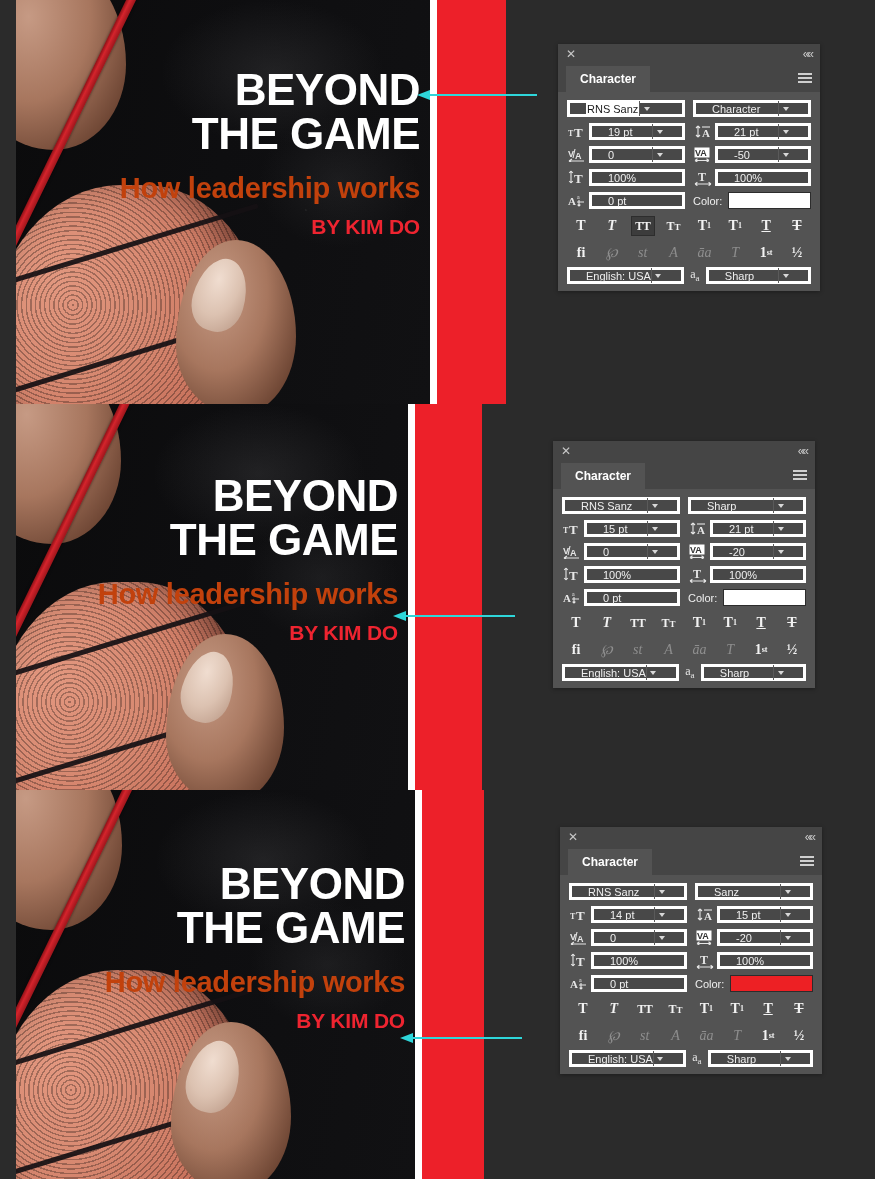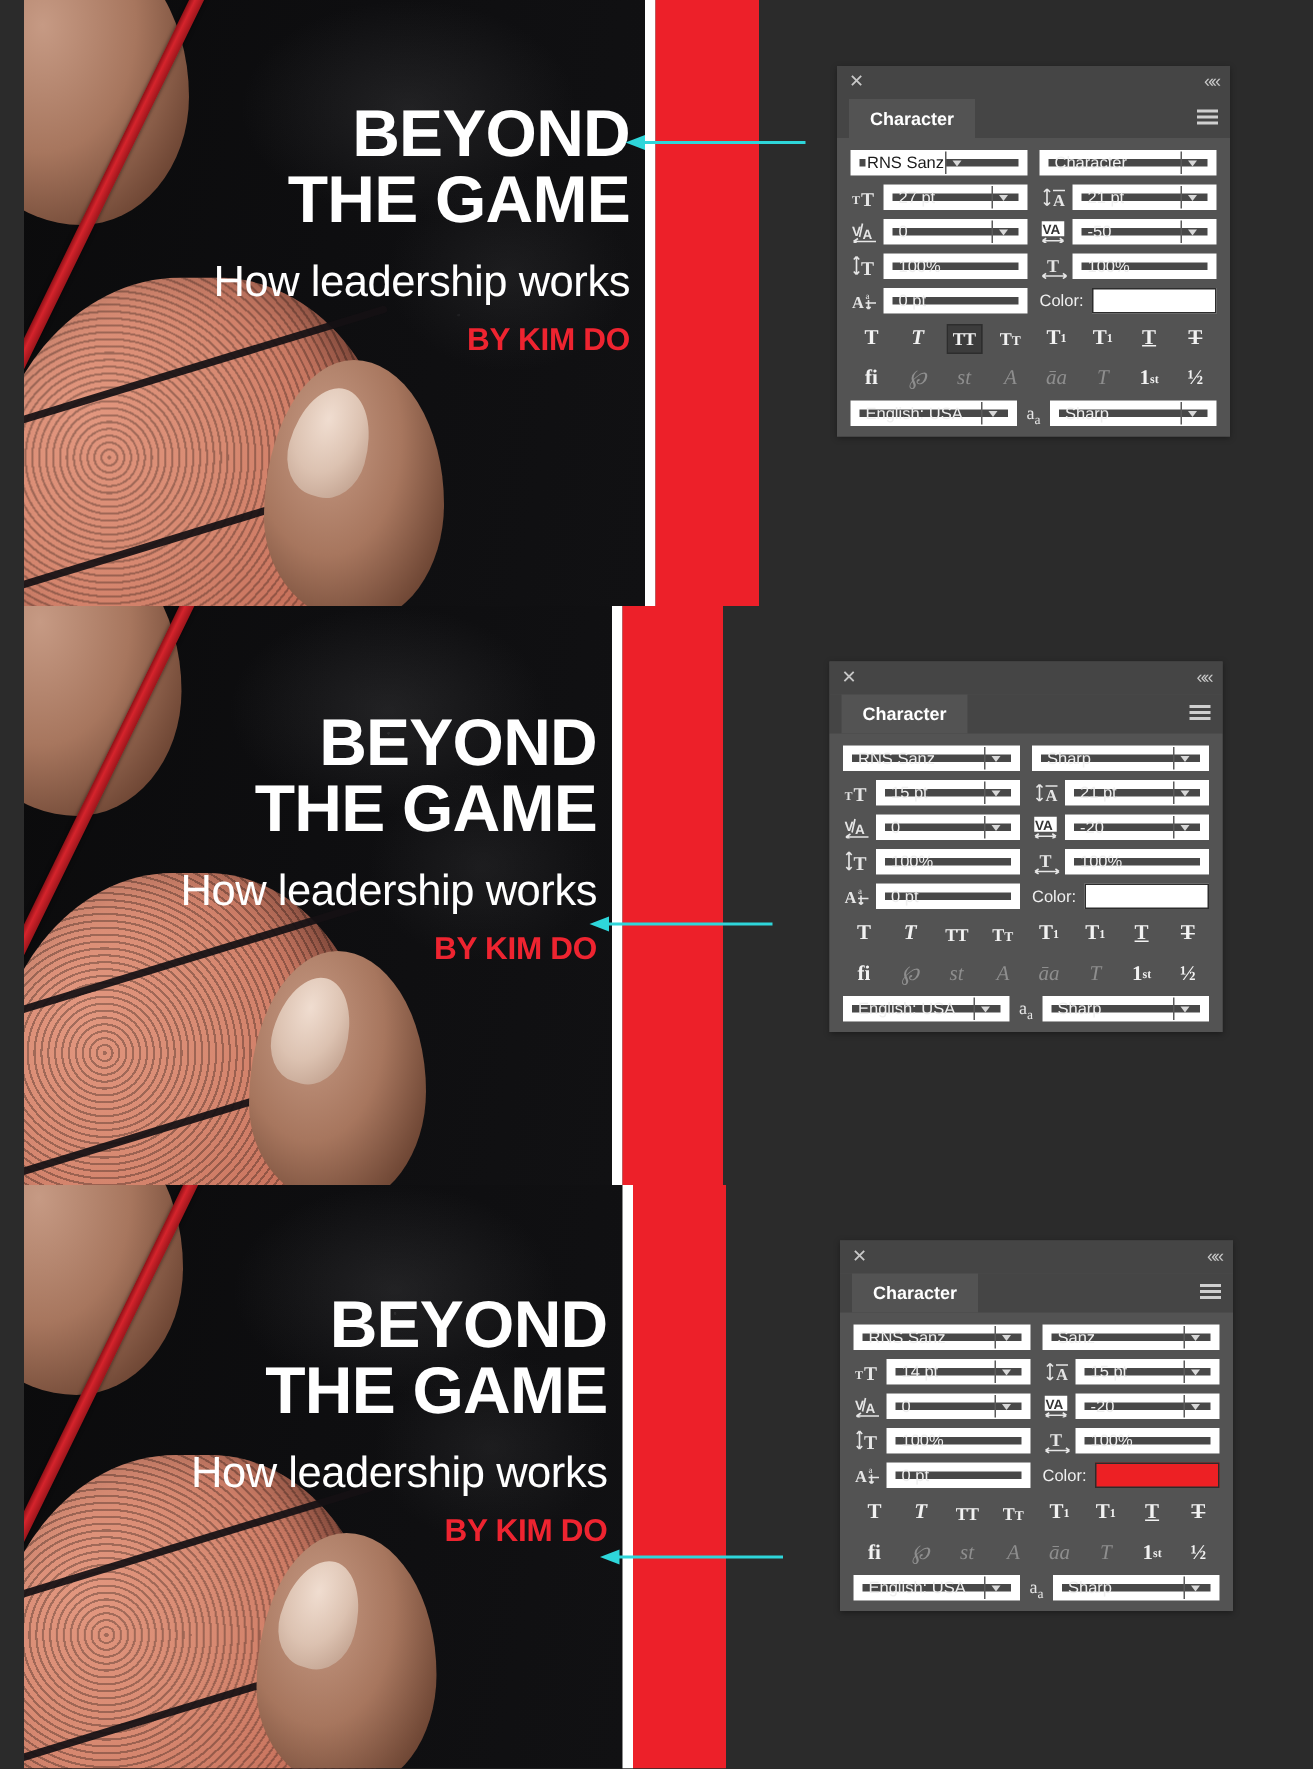--- a/index.html
+++ b/index.html
@@ -81,22 +81,22 @@
   }
   .headline{
     font-weight:700;
     color:#ffffff;
     line-height:1.0;
     letter-spacing:-0.5px;
     text-transform:uppercase;
     white-space:nowrap;
   }
   .subline{
-    font-weight:400;
-    color:#ffffff;
+    font-weight:700;
+    color:#c2410c;
     white-space:nowrap;
     letter-spacing:-0.3px;
   }
   .byline{
     font-weight:700;
     color:#ee2430;
     letter-spacing:-0.2px;
     white-space:nowrap;
   }
 
@@ -138,25 +138,25 @@
   }
   .panel-menu i{display:block;height:2px;background:#cfcfcf;margin-bottom:2px;}
   .panel-body{padding:8px 9px 7px 9px;background:#535353;}
 
   .row{display:flex;align-items:center;margin-bottom:6px;}
   .half{flex:1;display:flex;align-items:center;}
   .gap{width:8px;}
 
   .field{
     background:#484848;
-    border:6px solid #ffffff;
+    border:3px solid #ffffff;
     height:17px;
     display:flex;align-items:center;
     color:#efefef;font-size:11px;
-    padding:0 4px;
+    padding:0 16px;
     box-sizing:border-box;
     position:relative;
     flex:1;
     min-width:0;
   }
   .field .txt{flex:1;overflow:hidden;white-space:nowrap;}
   .field.sel .txt{background:#ffffff;color:#1b1b1b;padding:0 1px;flex:0 0 auto;}
   .caret{
     width:13px;height:15px;flex:0 0 13px;
     display:flex;align-items:center;justify-content:center;
@@ -192,21 +192,21 @@
   .fbtn.dim{color:#8e8e8e;font-weight:normal;}
   .fbtn sup{font-size:8px;vertical-align:super;}
   .fbtn sub{font-size:8px;vertical-align:sub;}
   .fbtn .u{text-decoration:underline;}
   .fbtn .s{text-decoration:line-through;}
   .fbtn .it{font-style:italic;}
   .fbtn .tt{font-size:12px;letter-spacing:-.5px;}
   .fbtn .tsmall{font-size:12px;}
   .fbtn .tsmall small{font-size:9px;}
 
-  .bottomrow{display:flex;align-items:flex-end;margin-top:0;}
+  .bottomrow{display:flex;align-items:flex-start;margin-top:0;}
   .aa-ico{
     width:22px;flex:0 0 22px;text-align:center;color:#e6e6e6;
     font-family:"Liberation Serif", serif;font-size:12px;
   }
   .aa-ico sub{font-size:9px;}
 
   
   .arrow{position:absolute;z-index:20;}
   .arrow .shaft{position:absolute;height:2px;background:#2ed6da;top:4px;}
   .arrow .head{
@@ -333,21 +333,21 @@
       </div>
       <div class="row">
         <div class="half">
           <span class="ico">
             <svg width="20" height="15" viewBox="0 0 20 15">
               <text x="0" y="12" font-family="Liberation Serif,serif" font-size="8" font-weight="bold" fill="#e6e6e6">T</text>
               <text x="6" y="13" font-family="Liberation Serif,serif" font-size="13" font-weight="bold" fill="#e6e6e6">T</text>
             </svg>
           </span>
           <div class="field">
-            <span class="txt">27 pt</span>
+            <span class="txt">19 pt</span>
             <span class="caret"></span>
           </div>
         </div>
         <div class="gap"></div>
         <div class="half">
           <span class="ico">
             <svg width="20" height="15" viewBox="0 0 20 15">
               <path d="M4 2 L4 13 M4 2 L2 4 M4 2 L6 4 M4 13 L2 11 M4 13 L6 11" stroke="#e6e6e6" fill="none" stroke-width="1.1"></path>
               <text x="8" y="13" font-family="Liberation Serif,serif" font-size="11" font-weight="bold" fill="#e6e6e6">A</text>
               <path d="M8 3 L16 3" stroke="#e6e6e6" fill="none" stroke-width="1.1"></path>

